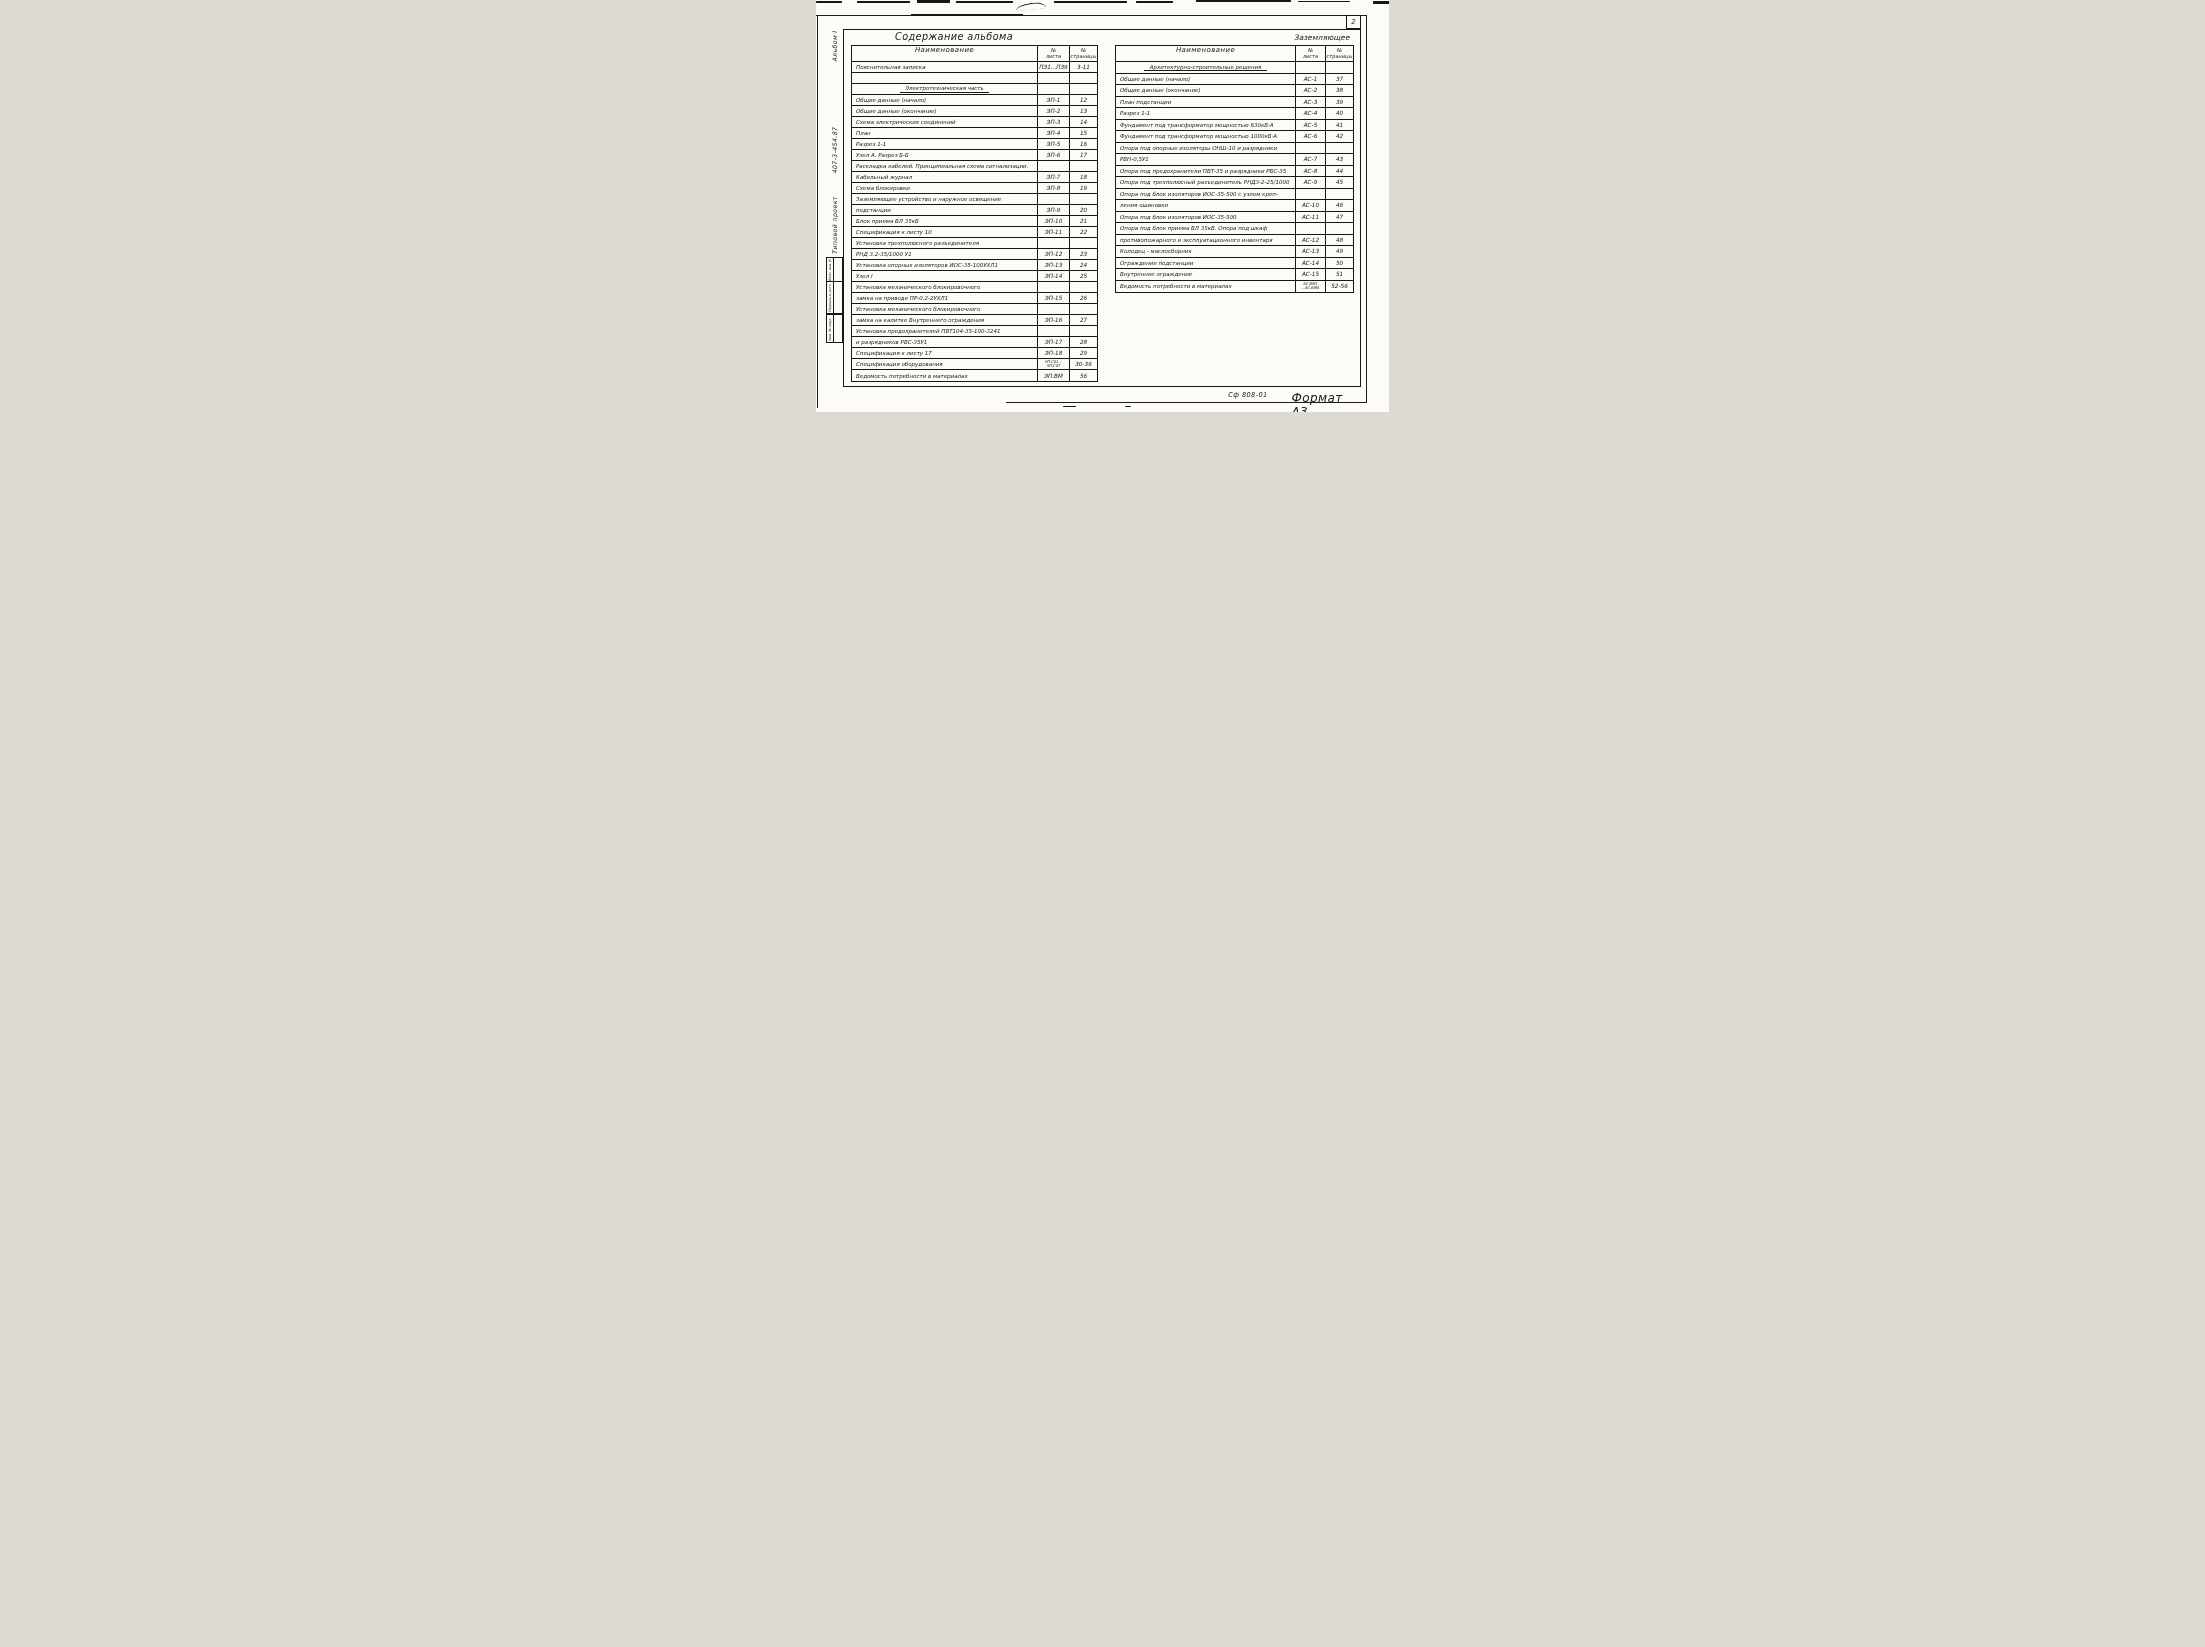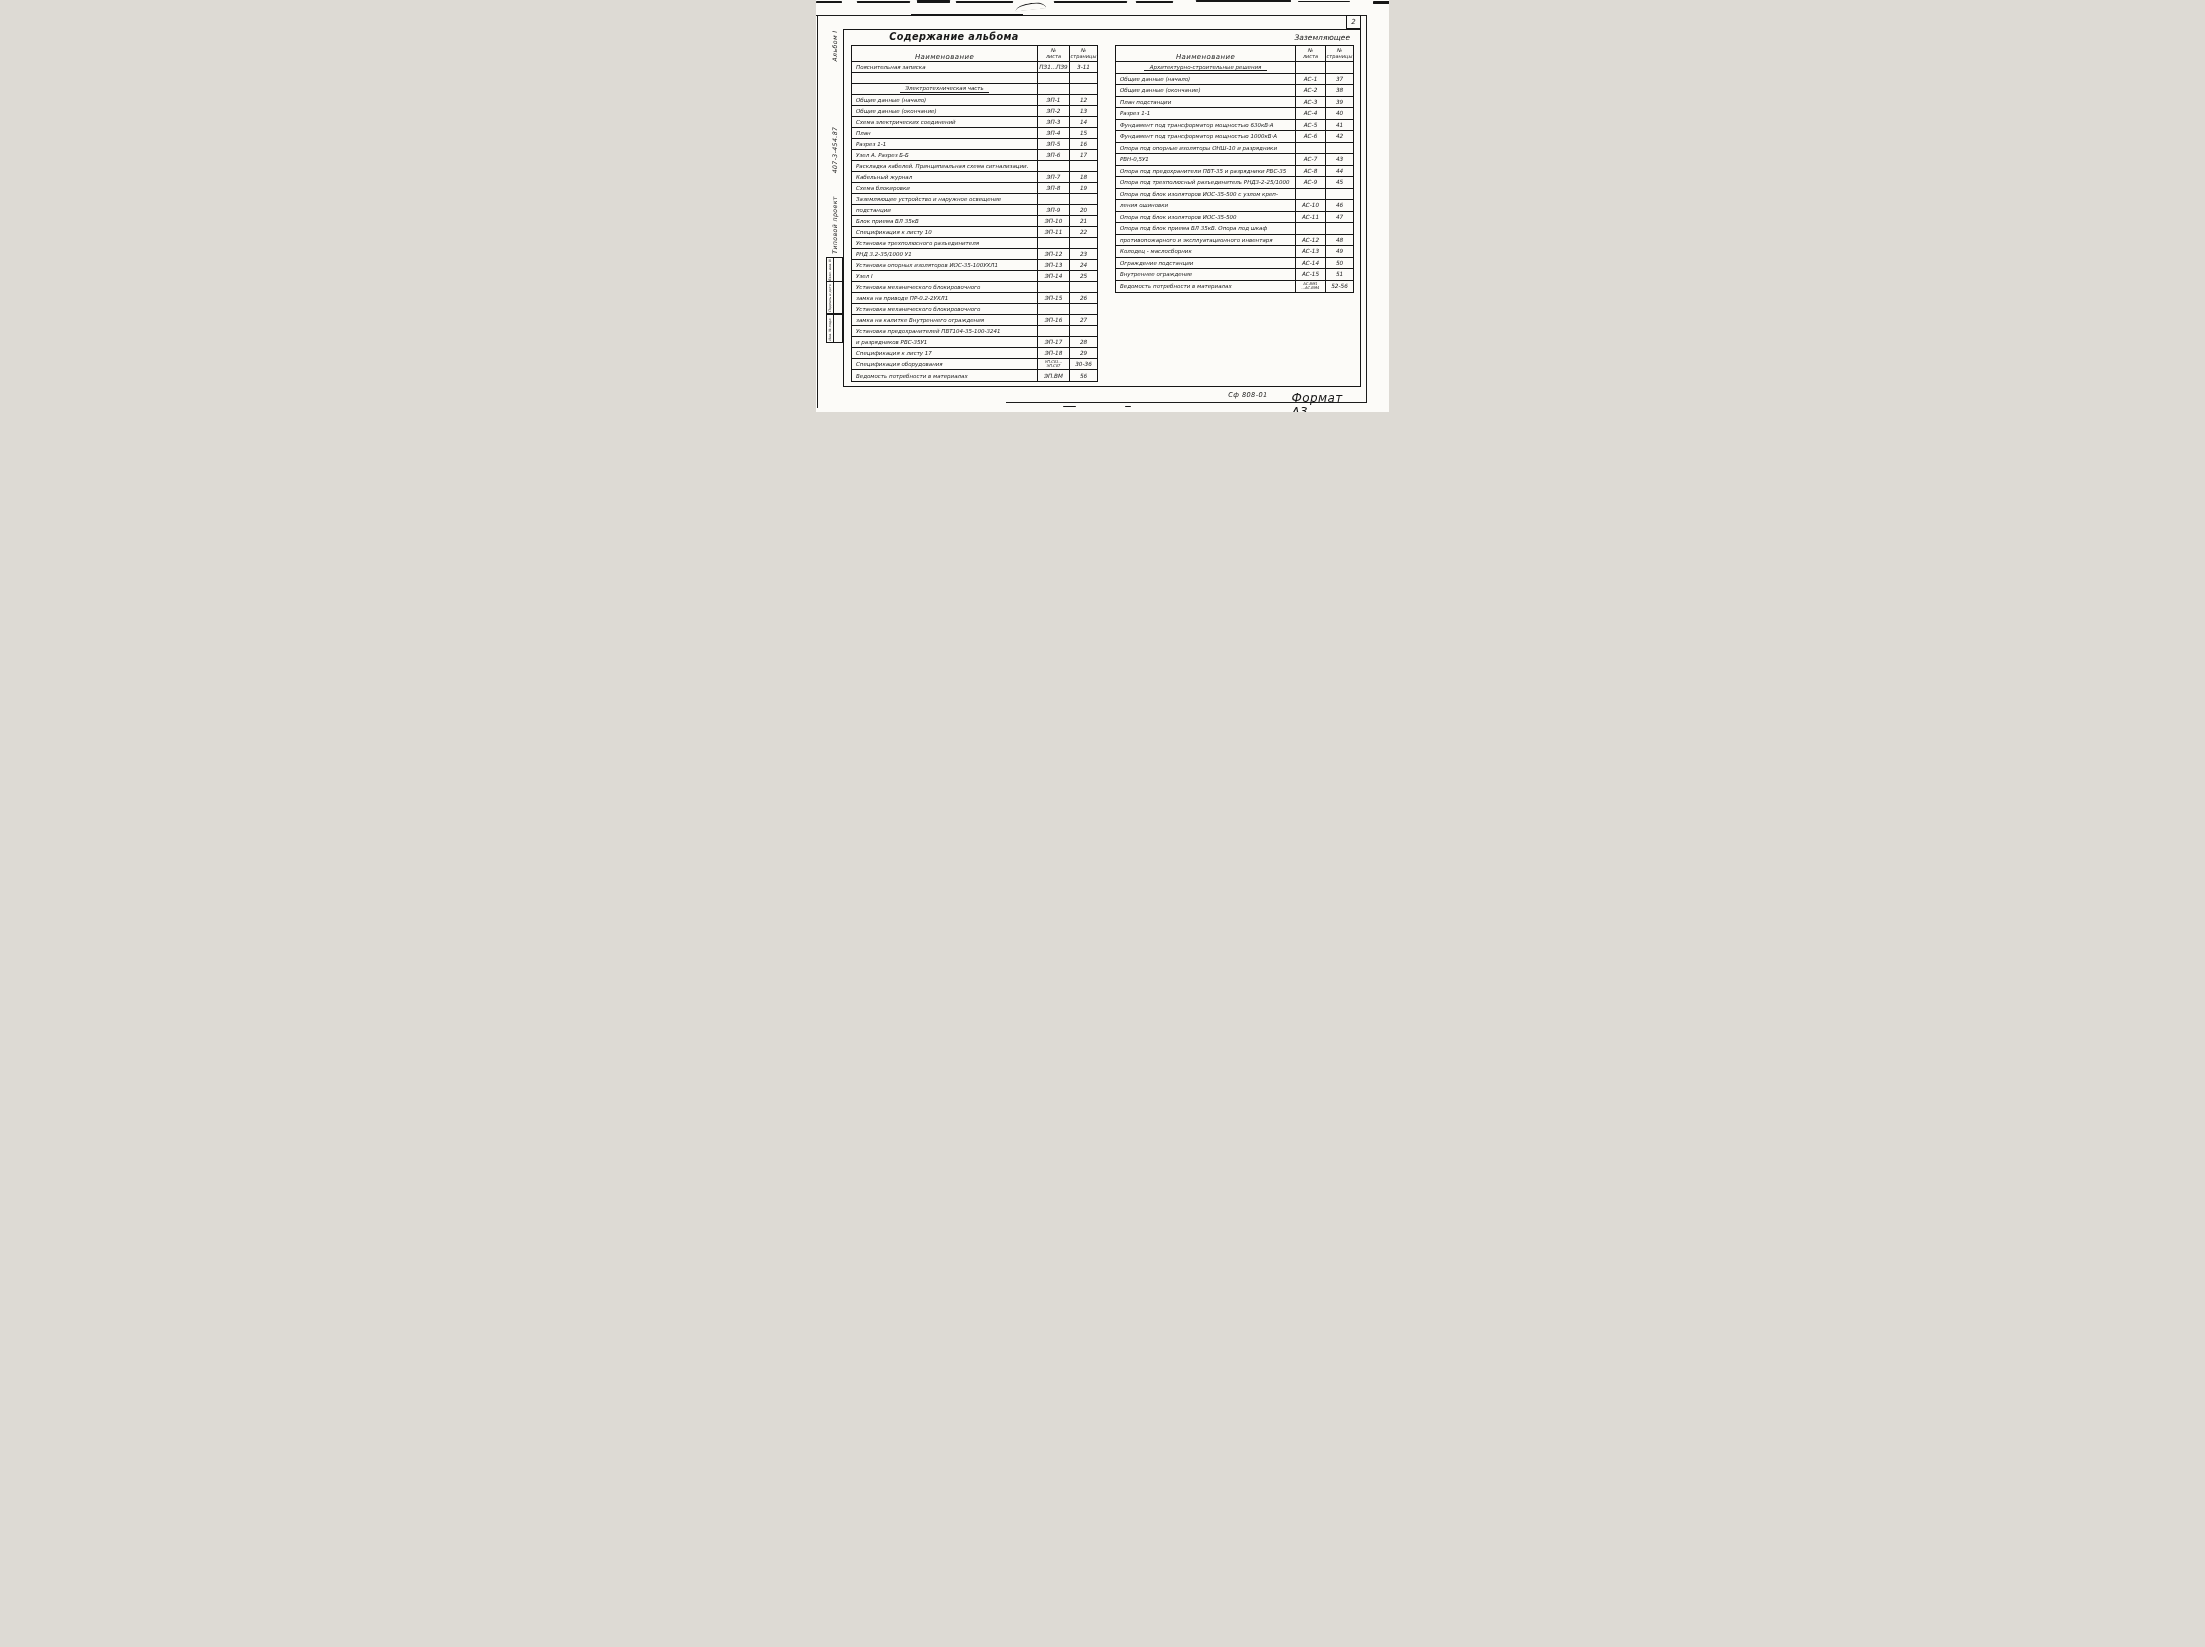--- a/index.html
+++ b/index.html
@@ -45,28 +45,28 @@
   .v-type{left:17.6px;top:225px}
   .stamp-cell{position:absolute;left:9.7px;width:17.6px;border:0.9px solid #161616;box-sizing:border-box;}
   .stamp-cell::after{content:'';position:absolute;left:6.6px;top:0;bottom:0;width:0.9px;background:#161616;}
   .s1{top:257px;height:25px}
   .s2{top:281px;height:33px}
   .s3{top:314px;height:29px}
   .stamp-label{position:absolute;left:3.5px;top:50%;transform:translate(-50%,-50%) rotate(-90deg);
                font-size:3.3px;letter-spacing:0;white-space:nowrap;}
   
   .title{position:absolute;left:72px;top:31px;width:132px;text-align:center;
-         font-size:9.7px;letter-spacing:0.4px;font-weight:bold;}
+         font-size:9.7px;letter-spacing:0.4px;}
   .cont{position:absolute;left:450px;top:33px;width:84px;text-align:right;font-size:7.5px;}
   
   .toc{position:absolute;border:1.3px solid #161616;box-sizing:border-box;background:transparent;}
   .left-toc{left:35px;top:45px;width:247px;}
   .right-toc{left:299px;top:45px;width:239px;}
   .thead{display:flex;height:15px;border-bottom:1.1px solid #161616;}
-  .th-name{flex:1;display:flex;align-items:flex-end;justify-content:center;
+  .th-name{flex:1;display:flex;align-items:flex-start;justify-content:center;
            border-right:0.9px solid #161616;font-size:7px;letter-spacing:0.4px;}
   .th-num{display:flex;flex-direction:column;align-items:center;justify-content:center;
           font-size:5px;line-height:5.3px;}
   .th-sheet{border-right:0.9px solid #161616;}
   .left-toc .th-sheet{width:31px}.left-toc .th-page{width:27px}
   .right-toc .th-sheet{width:29px}.right-toc .th-page{width:27px}
   .trow{display:flex;border-bottom:0.7px solid #161616;box-sizing:border-box;}
   .left-toc .trow{height:11px}
   .right-toc .trow{height:11.5px}
   .tbody .trow:last-child{border-bottom:none;}

